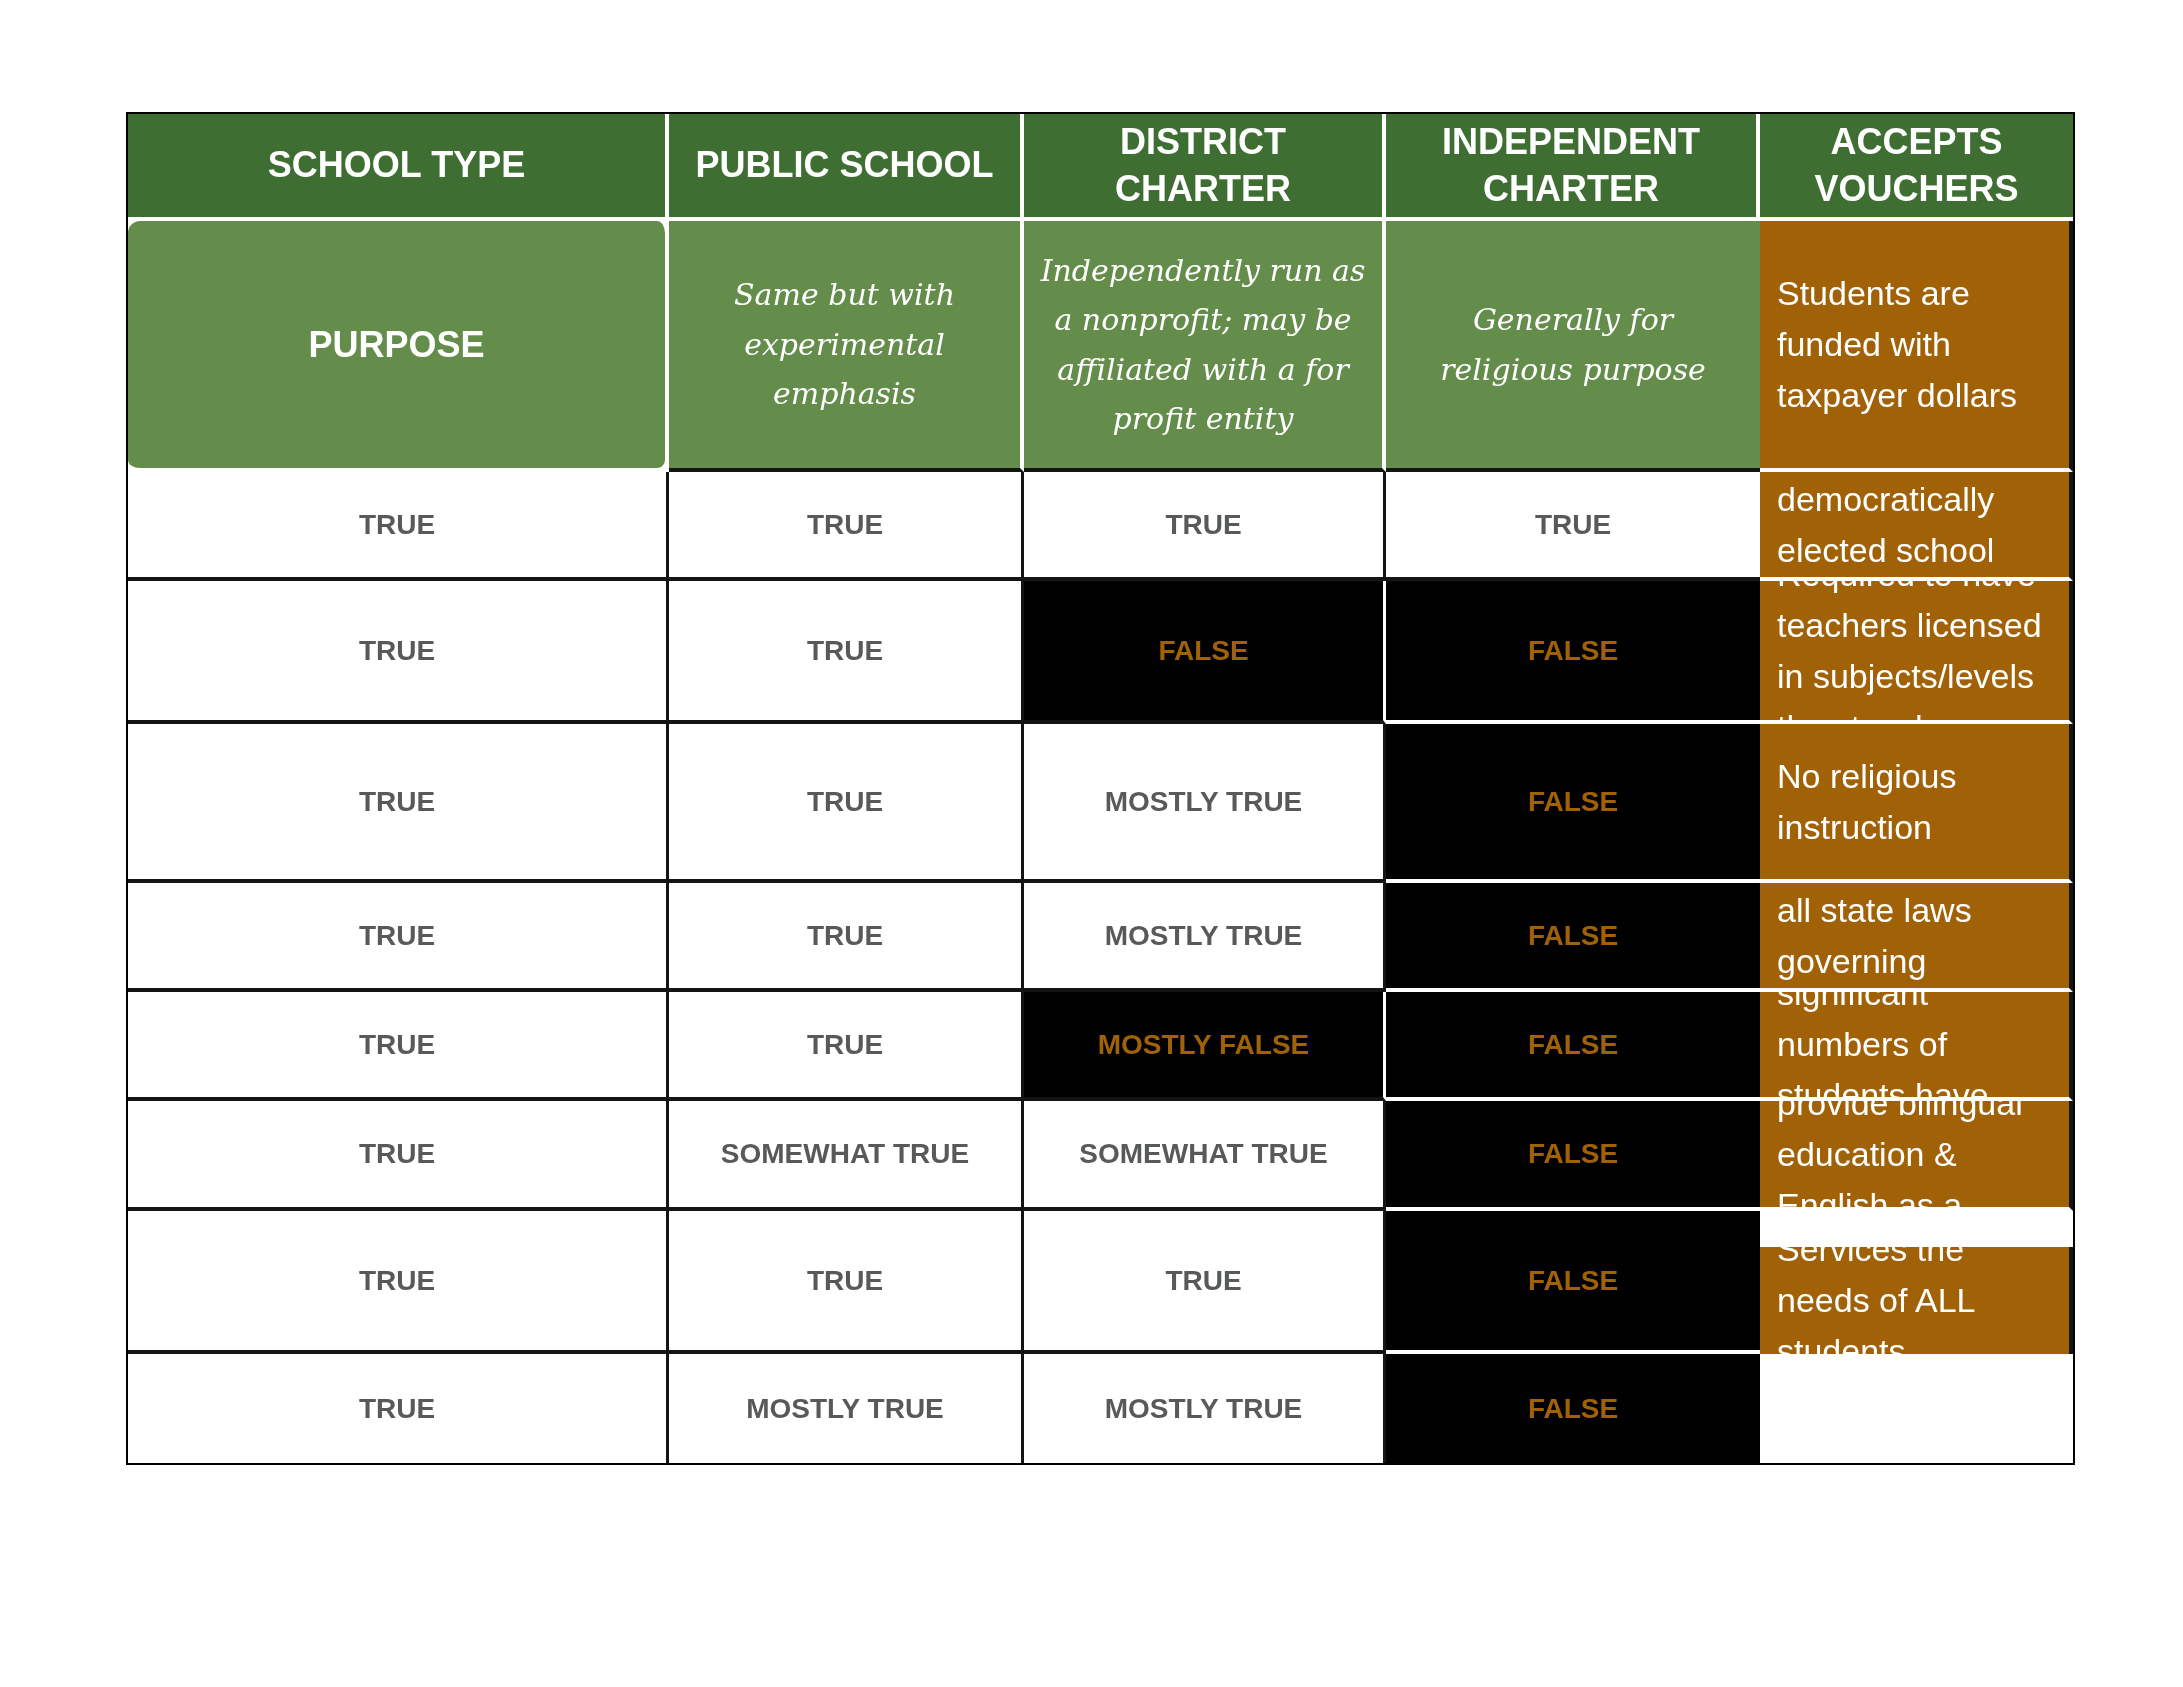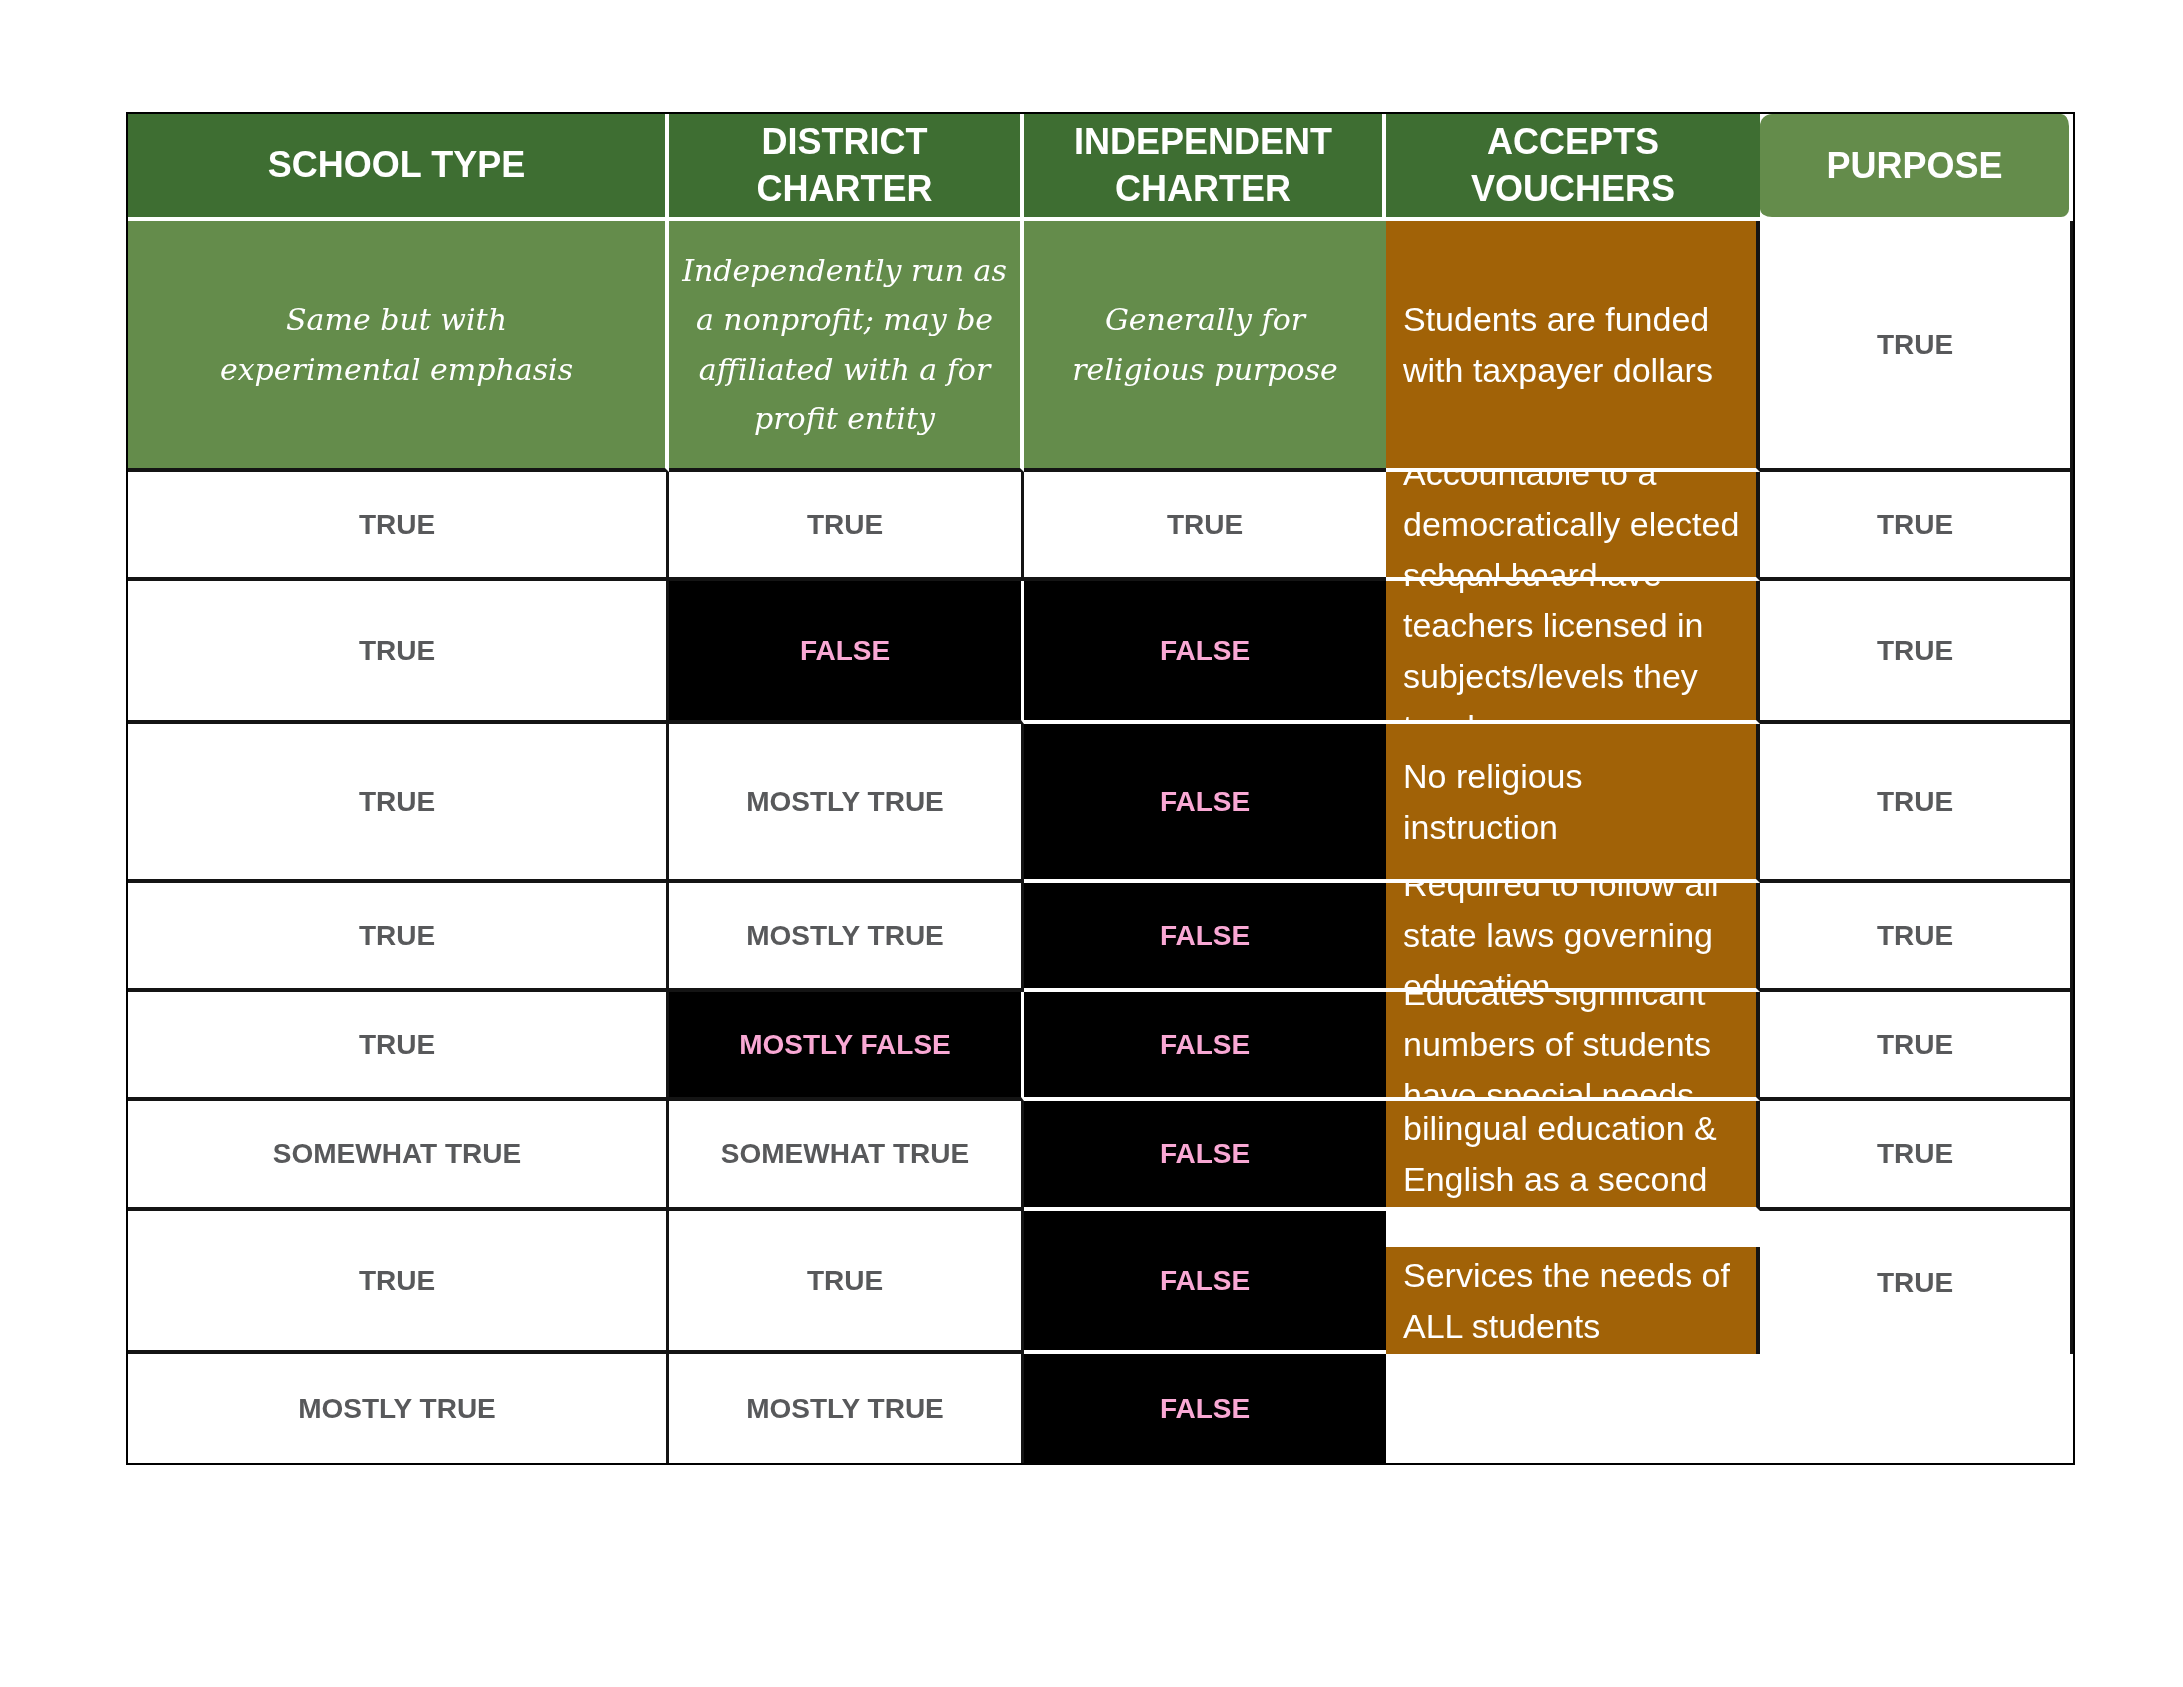--- a/index.html
+++ b/index.html
@@ -54,33 +54,34 @@
     padding:5.3px 12px 5.3px 17px;
     border-right:4px solid #141414; border-bottom:4.6px solid #ffffff;
   }
   .lbl.lr { border-bottom:none;margin-top:36px; }
   
   .d {
     font-weight:bold; font-size:28px; text-align:center;
     border-right:3.3px solid #141414; border-bottom:4px solid #141414;
   }
   .d.w { background:#ffffff; color:#58595B; }
-  .d.b { background:#000000; color:#f9a8d4; }
+  .d.b { background:#000000; color:#a16207; }
   .d.lc { border-right:none; }
   .d.lr { border-bottom:none; }
   .d.wr { border-right-color:#ffffff; }
   .d.wb { border-bottom-color:#ffffff; }
 </style>
 </head>
 <body>
 
 <div class="page">
   <div class="tbl" id="grid">
 
     <div class="cell hdr">SCHOOL TYPE</div>
+    <div class="cell hdr">PUBLIC SCHOOL</div>
     <div class="cell hdr">DISTRICT
 CHARTER</div>
     <div class="cell hdr">INDEPENDENT
 CHARTER</div>
     <div class="cell hdr lc">ACCEPTS
 VOUCHERS</div>
 
     <div class="cell purlbl">PURPOSE</div>
     <div class="cell pur">Same but with
 experimental emphasis</div>

